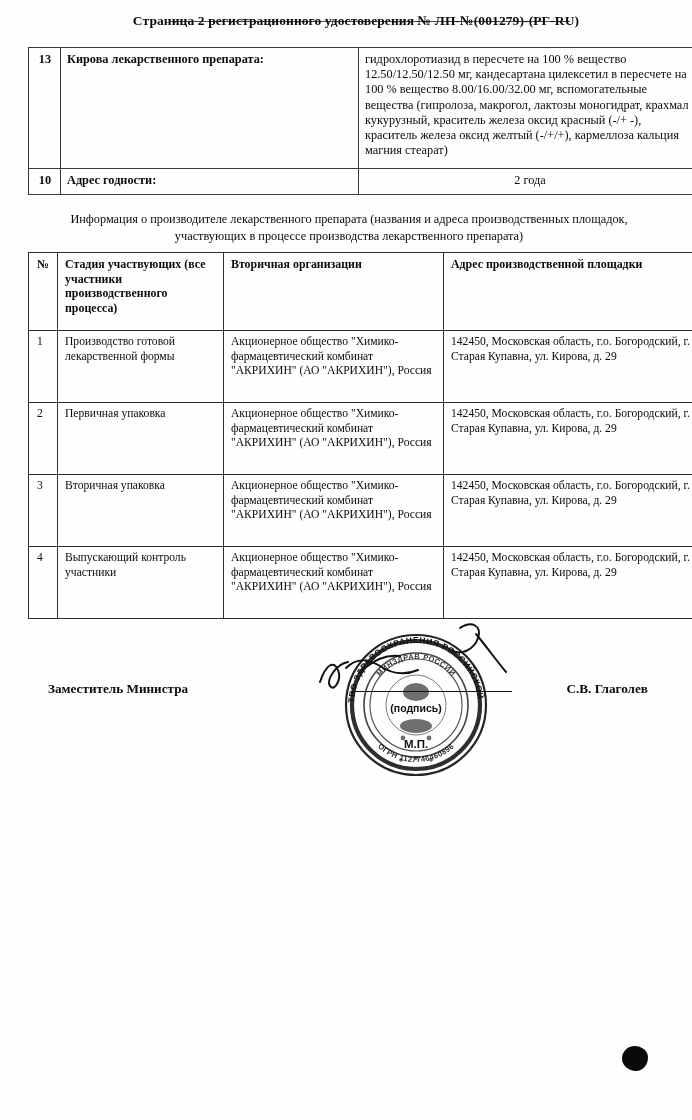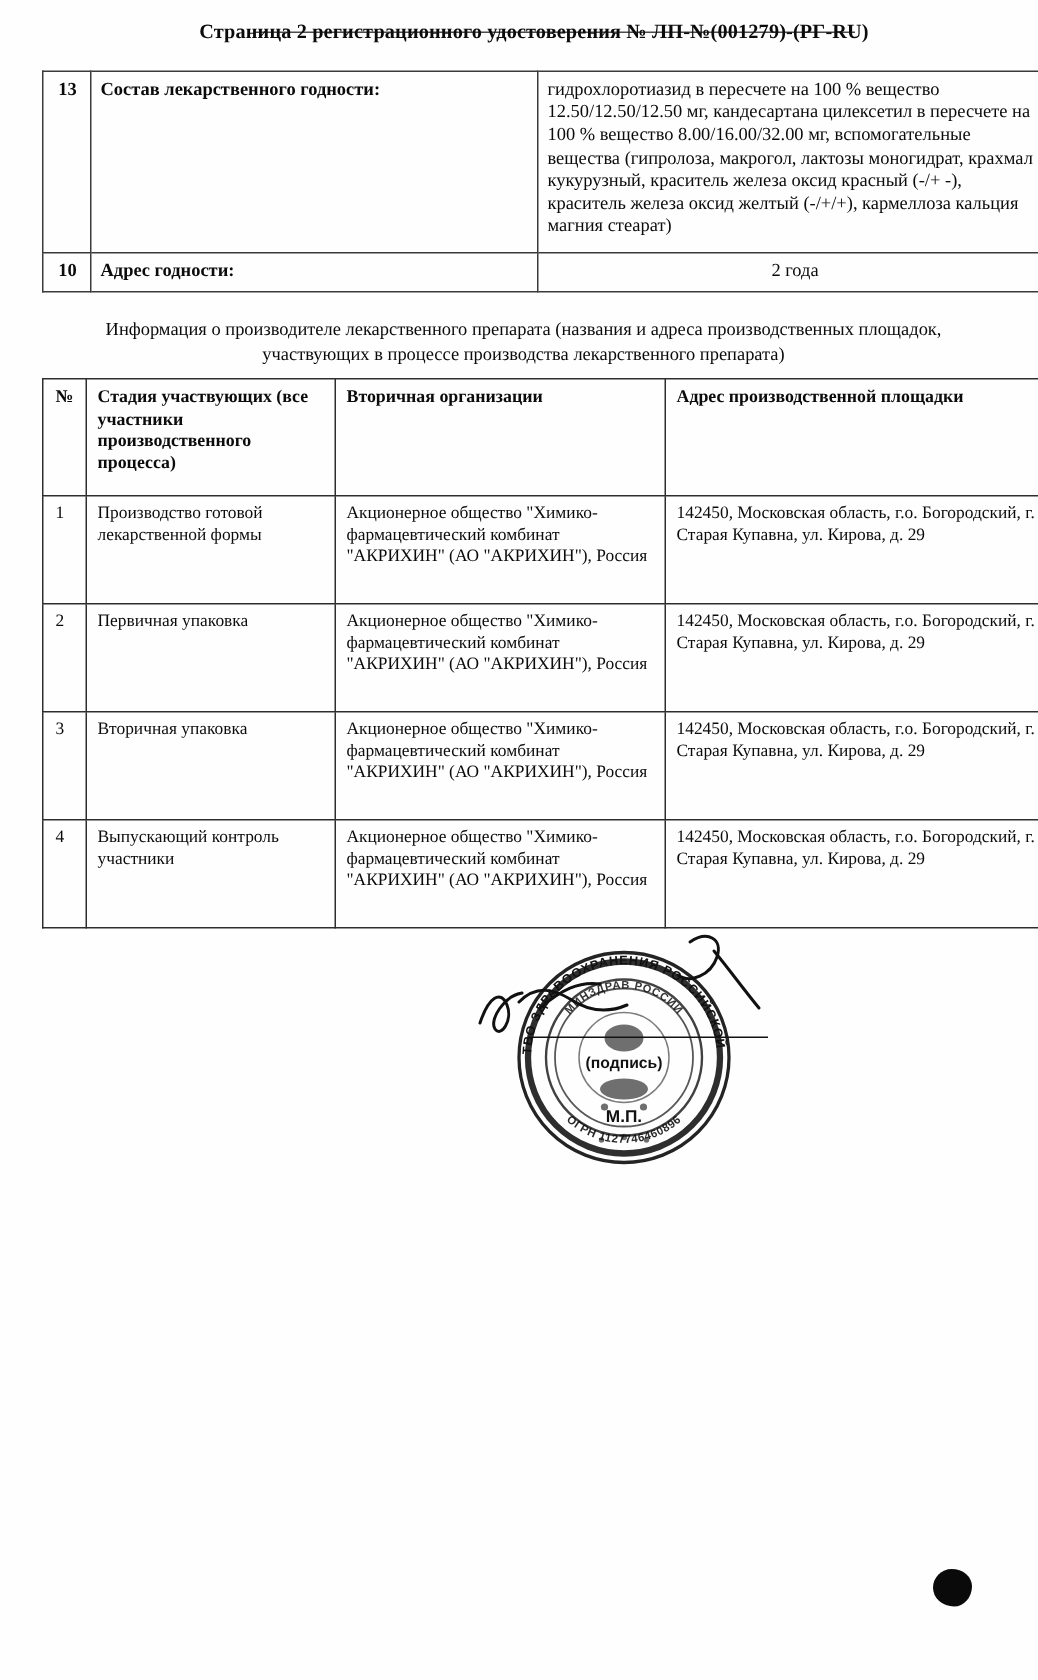--- a/index.html
+++ b/index.html
@@ -192,21 +192,21 @@
 <div class="page">
 
   <div class="doc-header">
     <span class="strike">Страница 2 регистрационного удостоверения № ЛП-№(001279)-(РГ-RU)</span>
   </div>
 
   <table class="top-table">
     <tbody>
       <tr class="row13">
         <td class="tt-num">13</td>
-        <td class="tt-label">Состав лекарственного годности:</td>
+        <td class="tt-label">Кирова лекарственного препарата:</td>
         <td class="tt-value">гидрохлоротиазид в пересчете на 100 % вещество 12.50/12.50/12.50 мг, кандесартана цилексетил в пересчете на 100 % вещество 8.00/16.00/32.00 мг, вспомогательные вещества (гипролоза, макрогол, лактозы моногидрат, крахмал кукурузный, краситель железа оксид красный (-/+ -), краситель железа оксид желтый (-/+/+), кармеллоза кальция  магния стеарат)</td>
       </tr>
       <tr class="row14">
         <td class="tt-num">10</td>
         <td class="tt-label">Адрес годности:</td>
         <td class="tt-value tt-center">2 года</td>
       </tr>
     </tbody>
   </table>
 
@@ -245,20 +245,24 @@
       </tr>
       <tr class="body-row">
         <td class="col-num">4</td>
         <td class="col-stage">Выпускающий контроль участники</td>
         <td class="col-org">Акционерное общество "Химико-фармацевтический комбинат "АКРИХИН" (АО "АКРИХИН"), Россия</td>
         <td class="col-addr">142450, Московская область, г.о. Богородский, г. Старая Купавна, ул. Кирова, д. 29</td>
       </tr>
     </tbody>
   </table>
 
+  <div class="sig-row">
+    <div class="sig-title">Заместитель Министра</div>
+    <div class="sig-name">С.В. Глаголев</div>
+  </div>
 
   <div class="sig-rule"></div>
 
   <div class="stamp">
     <svg viewBox="0 0 150 150" xmlns="http://www.w3.org/2000/svg">
       <defs>
         <path id="arcOuterTop" d="M 13,75 A 62,62 0 0 1 137,75"></path>
         <path id="arcOuterBot" d="M 18,75 A 57,57 0 0 0 132,75"></path>
         <path id="arcInnerTop" d="M 29,75 A 46,46 0 0 1 121,75"></path>
       </defs>

